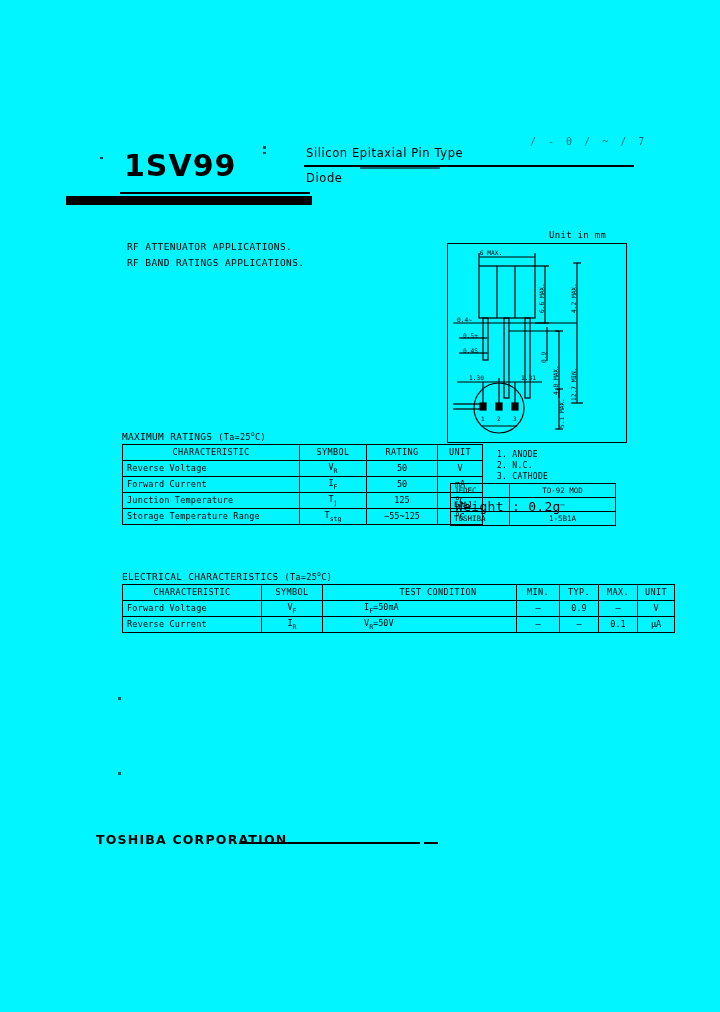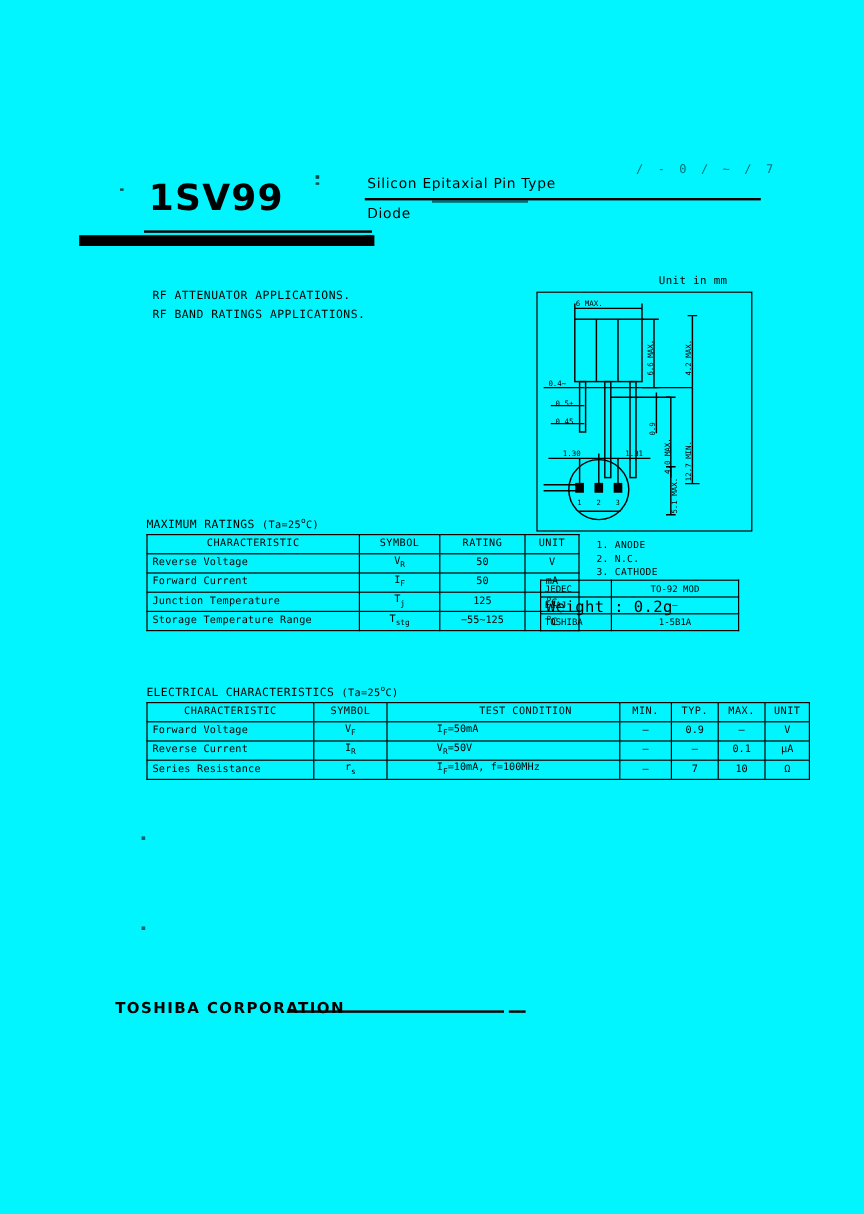--- a/index.html
+++ b/index.html
@@ -306,29 +306,20 @@
         </tr>
         <tr>
           <td class="ch">Reverse Current</td>
           <td class="sy"><span>I</span><sub>R</sub></td>
           <td class="tc"><span>V</span><sub>R</sub><span>=50V</span></td>
           <td class="mn">—</td>
           <td class="tp">—</td>
           <td class="mx">0.1</td>
           <td class="un">μA</td>
         </tr>
-        <tr>
-          <td class="ch">Series Resistance</td>
-          <td class="sy"><span>r</span><sub>s</sub></td>
-          <td class="tc"><span>I</span><sub>F</sub><span>=10mA, f=100MHz</span></td>
-          <td class="mn">—</td>
-          <td class="tp">7</td>
-          <td class="mx">10</td>
-          <td class="un">Ω</td>
-        </tr>
       </tbody>
     </table>
   </div>
 
   <div class="speck" style="left:118px;top:697px;width:3px;height:3px;"></div>
   <div class="speck" style="left:118px;top:772px;width:3px;height:3px;"></div>
 
   <div class="footer">TOSHIBA CORPORATION</div>
   <div class="footer-rule"></div>
   <div class="footer-rule2"></div>

